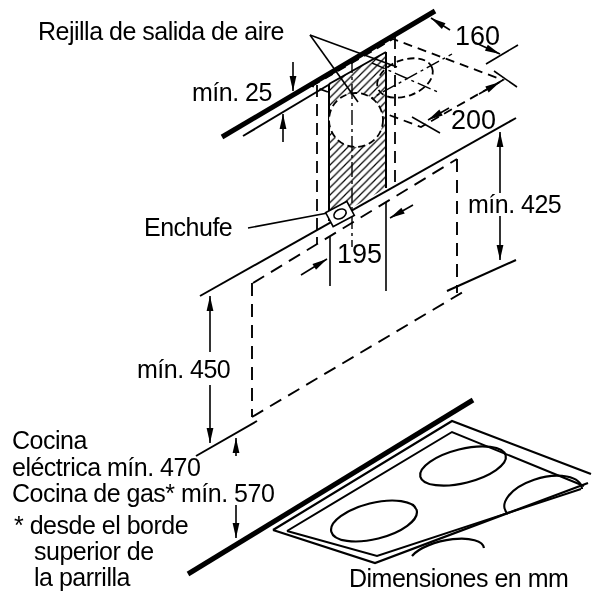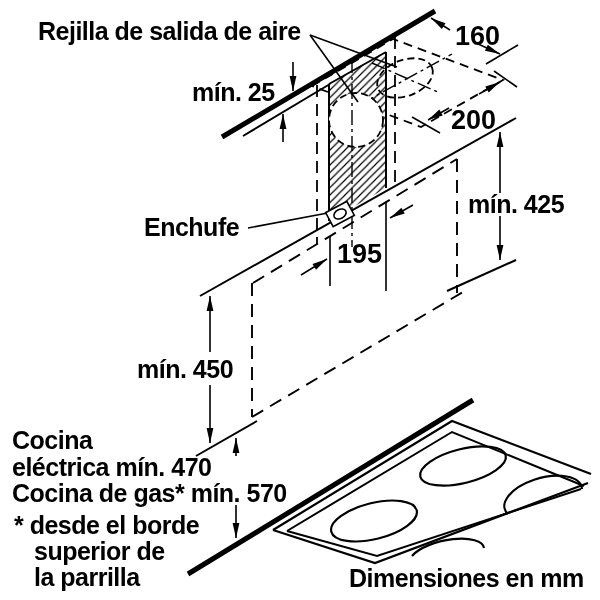--- a/index.html
+++ b/index.html
@@ -1,17 +1,17 @@
 <!DOCTYPE html>
 <html><head>
 <meta charset="utf-8">
 <style>
   html,body{margin:0;padding:0;background:#fff;}
   .stage{width:600px;height:600px;position:relative;background:#fff;overflow:hidden;
-         font-family:"Liberation Sans", sans-serif;font-weight:bold;}
+         font-family:"Liberation Sans", sans-serif;}
   svg text{fill:#000;font-family:"Liberation Sans", sans-serif;letter-spacing:-0.5px;}
   .lbl{font-size:25px;}
   .num{font-size:27px;letter-spacing:0;}
   .small{font-size:25px;}
 </style>
 </head>
 <body>
 
 <div class="stage">
 <svg width="600" height="600" viewBox="0 0 600 600">

